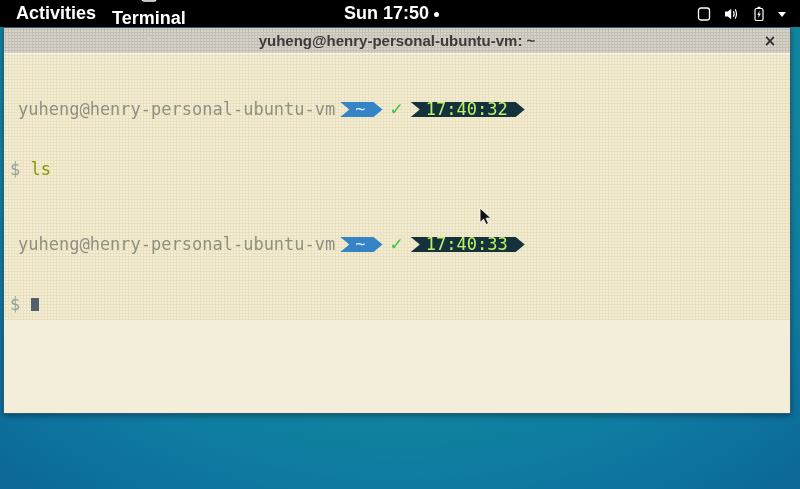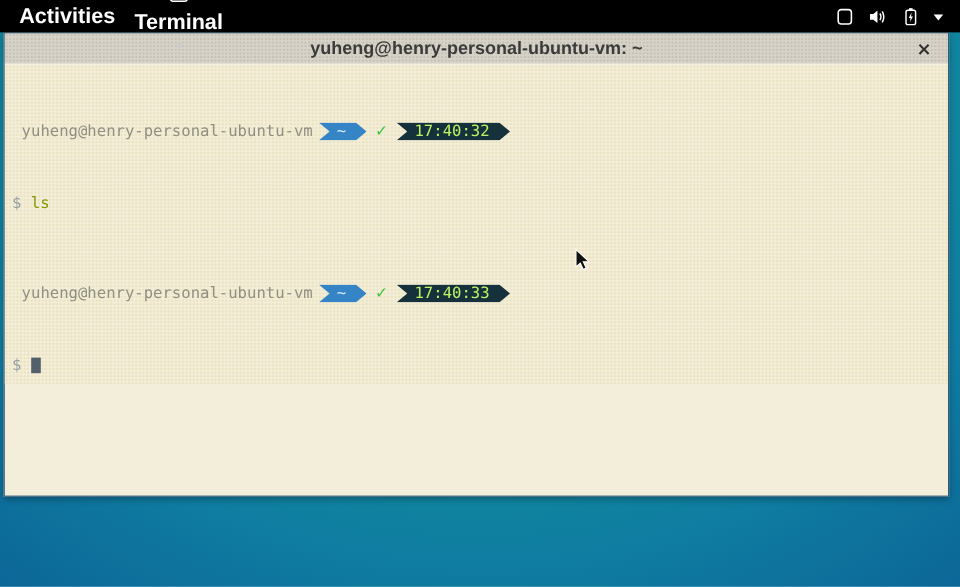--- a/index.html
+++ b/index.html
@@ -50,21 +50,21 @@
     display:flex; align-items:center; justify-content:center;
     color:#2e2e2e; font-size:15px; font-weight:700; cursor:default;
     font-family:"DejaVu Sans", sans-serif;
   }
 
   .term {
     position:relative; height:266px; padding:3px 0 0 6px;
     background:#f3eed9;
     background-image: radial-gradient(rgba(206,183,100,.25) 1px, transparent 1.2px);
     background-size:3px 3px;
-    font-family:"DejaVu Sans Mono", monospace; font-size:13px; line-height:15px;
+    font-family:"DejaVu Sans Mono", monospace; font-size:17px; line-height:15px;
     white-space:pre; overflow:hidden;
   }
   .trow { height:15px; display:flex; align-items:center; }
 
   .userhost { color:#8f8f82; padding-left:8px; }
   .pl-seg {
     height:15px; line-height:15px; display:inline-block;
     clip-path: polygon(0 0, calc(100% - 9px) 0, 100% 50%, calc(100% - 9px) 100%, 0 100%, 9px 50%);
     margin-left:5px;
   }
@@ -93,20 +93,24 @@
     <div class="app-menu">
       <span>
         <svg width="16" height="15" viewBox="0 0 16 15">
           <rect x="1" y="1" width="14" height="13" rx="2" fill="#1a1a1a" stroke="#fff" stroke-width="1.3"></rect>
           <polyline points="4,4.5 7,7.5 4,10.5" fill="none" stroke="#fff" stroke-width="1.3"></polyline>
         </svg>
       </span>
       <span>Terminal</span>
       <span class="caret-down"></span>
     </div>
+  </div>
+  <div class="topbar-center">
+    <span>Sun 17:50</span>
+    <span class="notif-dot"></span>
   </div>
   <div class="topbar-right">
     <span>
       <svg width="16" height="16" viewBox="0 0 16 16">
         <rect x="2.5" y="2" width="11" height="12" rx="2.5" fill="none" stroke="#fff" stroke-width="1.3"></rect>
       </svg>
     </span>
     <span>
       <svg width="17" height="16" viewBox="0 0 17 16">
         <polygon points="2,5.6 4.8,5.6 8.2,2.8 8.2,13.2 4.8,10.4 2,10.4" fill="#fff"></polygon>

